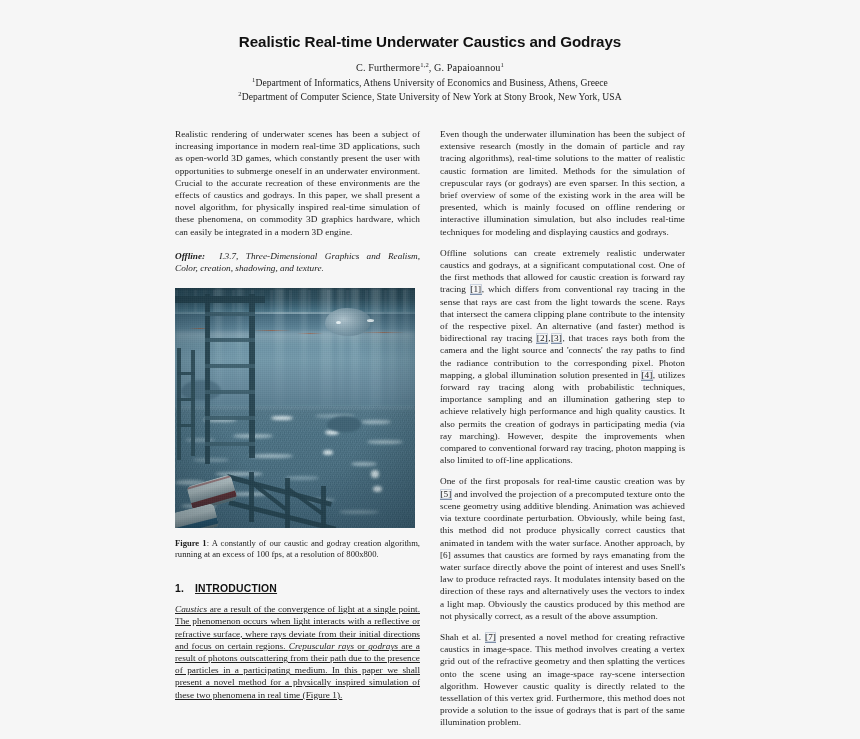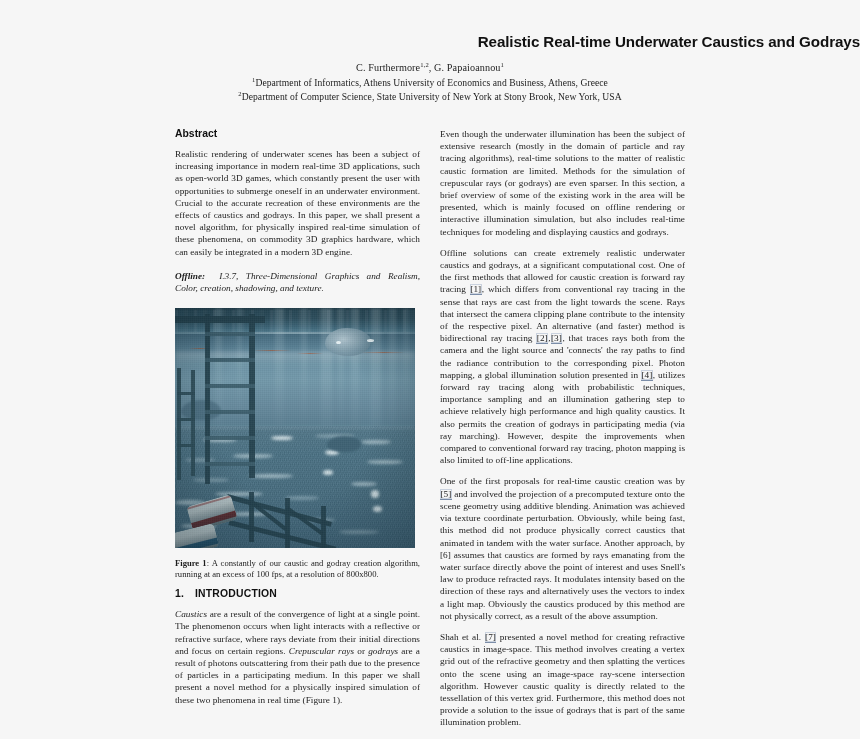--- a/index.html
+++ b/index.html
@@ -33,21 +33,20 @@
     width: 860px;
     text-align: center;
   }
   .paper-title {
     font-family: "Liberation Sans", "DejaVu Sans", sans-serif;
     font-size: 15.2px;
     font-weight: bold;
     letter-spacing: -0.1px;
     color: #111;
     margin: 0 0 12px 0;
-    text-align: right;
   }
   .authors {
     font-size: 10.2px;
     color: #1d1d1d;
     margin-bottom: 3px;
     letter-spacing: 0.1px;
   }
   .authors sup, .affil sup {
     font-size: 6.6px;
     vertical-align: super;
@@ -134,21 +133,21 @@
     background: #2c4a57;
   }
   .fig-caption {
     margin: 10px 0 0 0;
     font-size: 8.6px;
     line-height: 11.3px;
     text-align: justify;
   }
   .fig-caption b { font-weight: bold; margin-top: 8px; }
 
-  .intro-block { margin-top: 8px; }
+  .intro-block { margin-top: 23px; text-decoration: underline; }
 
   
   .scene { position: absolute; inset: 0; }
 
   .water {
     position: absolute; inset: 0;
     background:
       linear-gradient(to bottom,
         #2b4957 0%,
         #34576a 6%,
@@ -320,21 +319,20 @@
     <div class="affil">
       <sup>1</sup><span>Department of Informatics, Athens University of Economics and Business, Athens, Greece</span>
     </div>
     <div class="affil">
       <sup>2</sup><span>Department of Computer Science, State University of New York at Stony Brook, New York, USA</span>
     </div>
   </div>
 
   <div class="col col-left">
 
-    <h2 class="sec-head-plain">Abstract</h2>
     <p class="body">Realistic rendering of underwater scenes has been a subject of increasing importance in modern real-time 3D applications, such as open-world 3D games, which constantly present the user with opportunities to submerge oneself in an underwater environment. Crucial to the accurate recreation of these environments are the effects of caustics and godrays. In this paper, we shall present a novel algorithm, for physically inspired real-time simulation of these phenomena, on commodity 3D graphics hardware, which can easily be integrated in a modern 3D engine.</p>
 
     <p class="kw">
       <b>Offline:</b><span>I.3.7, Three-Dimensional Graphics and Realism, Color, creation, shadowing, and texture.</span>
     </p>
 
     <div class="figure-wrap">
       <div class="figure">
         <div class="scene">
 

